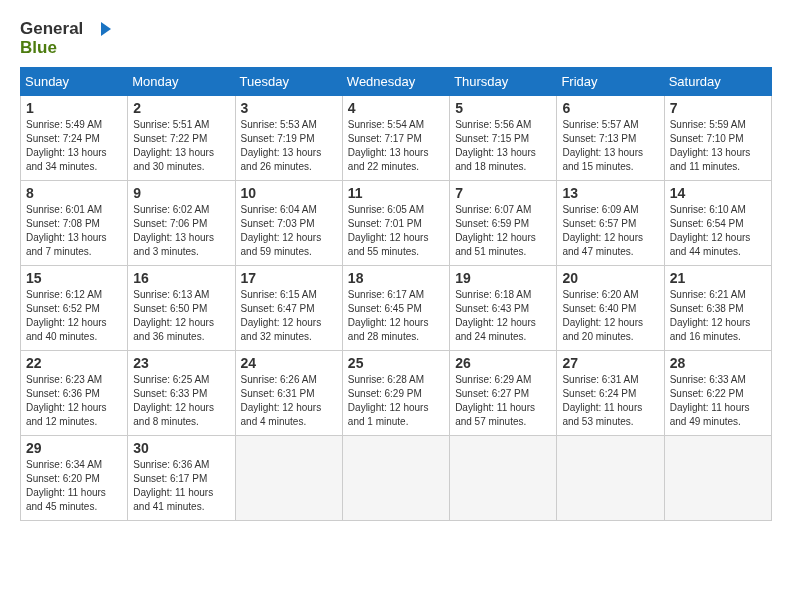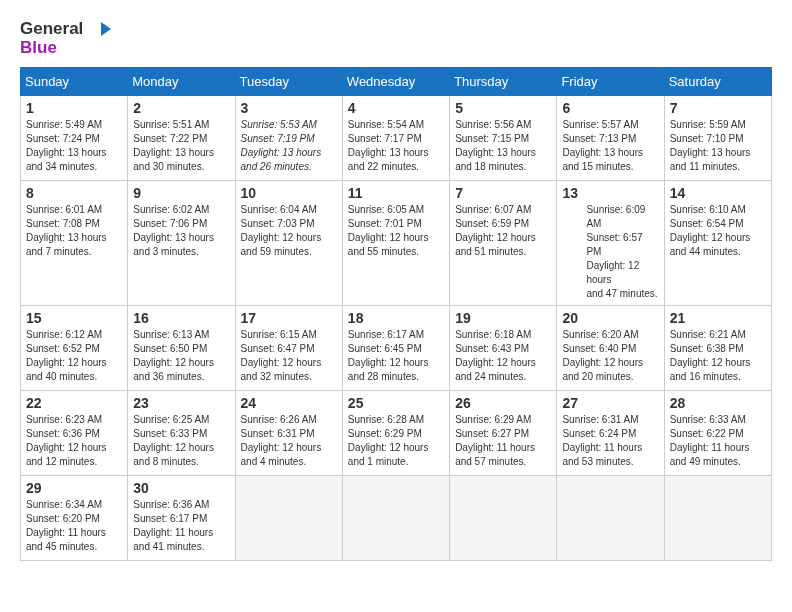--- a/index.html
+++ b/index.html
@@ -75,21 +75,21 @@
 
 <div class="header-area">
   <div class="logo">
   <div style="display:flex;flex-direction:column;line-height:1.1;">
     <div style="display:flex;align-items:center;gap:12px;">
       <span style="font-size:17px;font-weight:bold;color:#333;">General</span>
       <svg width="18" height="18" viewBox="0 0 18 18">
         <polygon points="6,2 16,9 6,16" fill="#1a73c2"></polygon>
       </svg>
     </div>
-    <span style="font-size:17px;font-weight:bold;color:#a21caf;">Blue</span>
+    <span style="font-size:17px;font-weight:bold;color:#4d7c0f;">Blue</span>
   </div>
 </div>
   <div class="title-area">
     <div class="month-title"></div>
     <div class="location-title"></div>
   </div>
 </div>
 
 <table>
   <thead>
@@ -114,21 +114,21 @@
         </td>
         <td>
           <span class="day-num">2</span>
           <div class="day-info" style="white-space: pre-line;">Sunrise: 5:51 AM
 Sunset: 7:22 PM
 Daylight: 13 hours
 and 30 minutes.</div>
         </td>
         <td>
           <span class="day-num">3</span>
-          <div class="day-info" style="white-space: pre-line; font-style: italic;">Sunrise: 5:53 AM
+          <div class="day-info" style="white-space: pre-line;">Sunrise: 5:53 AM
 Sunset: 7:19 PM
 Daylight: 13 hours
 and 26 minutes.</div>
         </td>
         <td>
           <span class="day-num">4</span>
           <div class="day-info" style="white-space: pre-line;">Sunrise: 5:54 AM
 Sunset: 7:17 PM
 Daylight: 13 hours
 and 22 minutes.</div>
@@ -186,21 +186,21 @@
         </td>
         <td>
           <span class="day-num">7</span>
           <div class="day-info" style="white-space: pre-line;">Sunrise: 6:07 AM
 Sunset: 6:59 PM
 Daylight: 12 hours
 and 51 minutes.</div>
         </td>
         <td>
           <span class="day-num">13</span>
-          <div class="day-info" style="white-space: pre-line; margin-left: 24px;">Sunrise: 6:09 AM
+          <div class="day-info" style="white-space: pre-line;">Sunrise: 6:09 AM
 Sunset: 6:57 PM
 Daylight: 12 hours
 and 47 minutes.</div>
         </td>
         <td>
           <span class="day-num">14</span>
           <div class="day-info" style="white-space: pre-line;">Sunrise: 6:10 AM
 Sunset: 6:54 PM
 Daylight: 12 hours
 and 44 minutes.</div>

